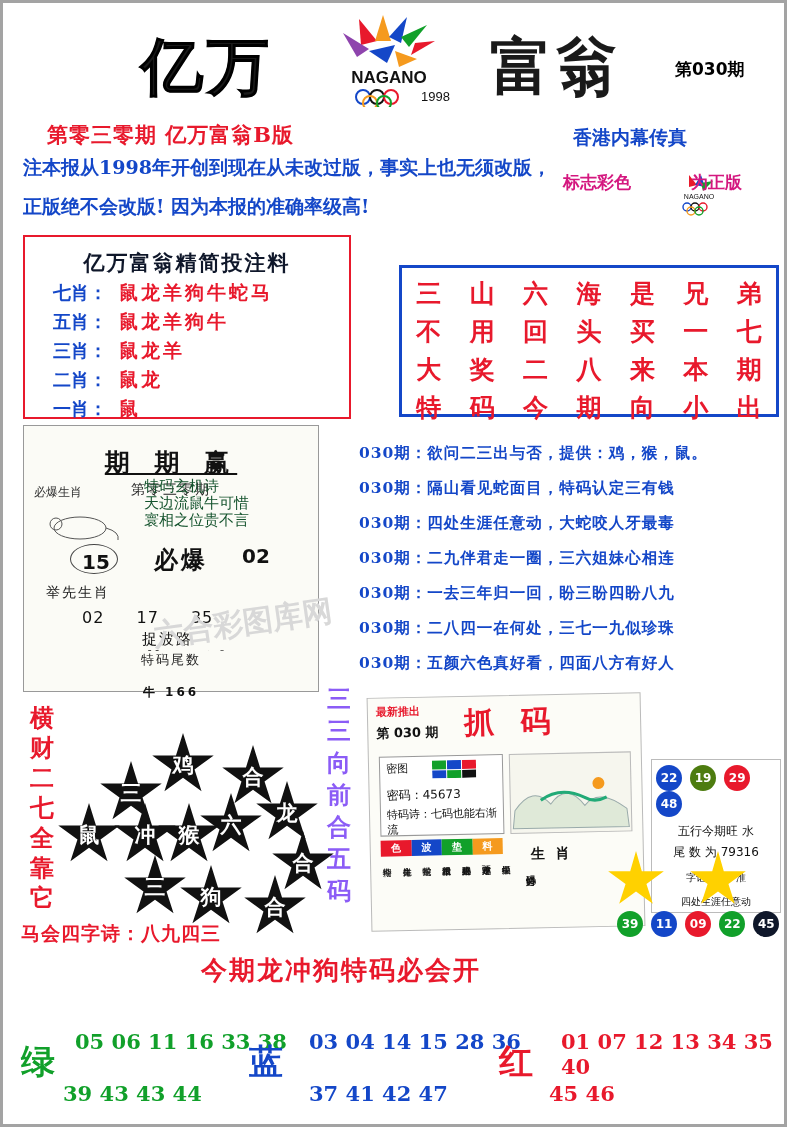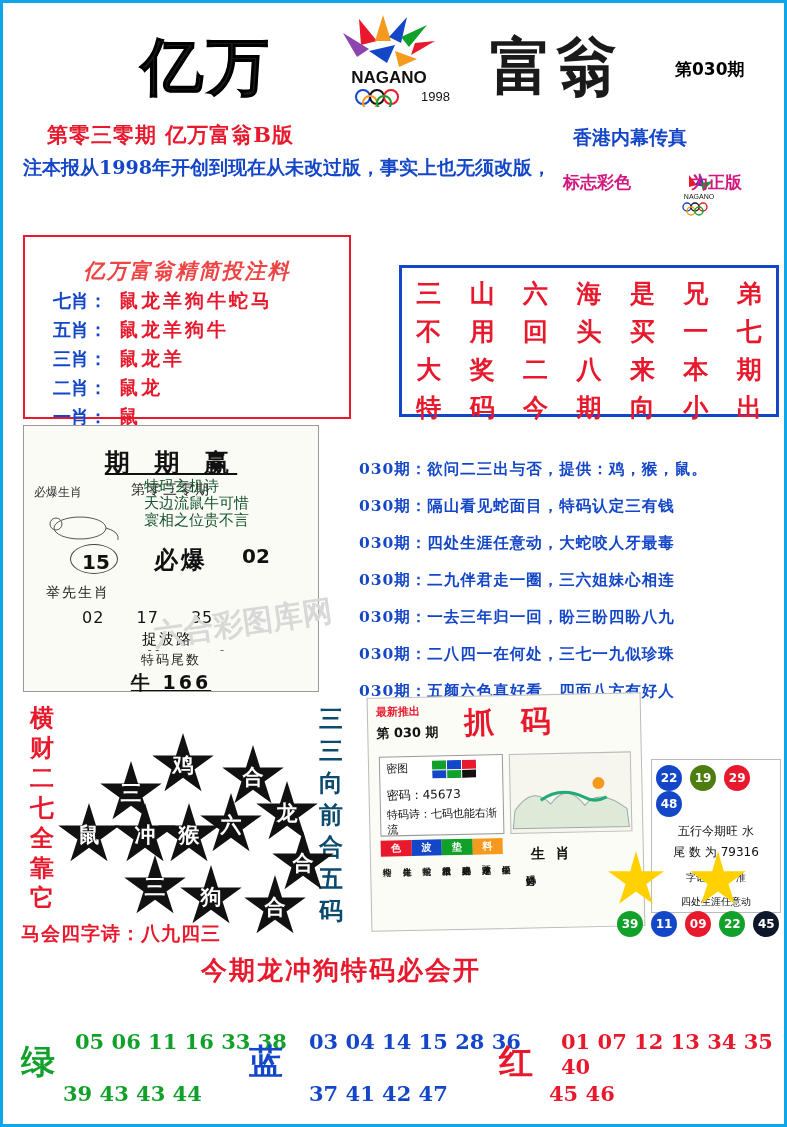--- a/index.html
+++ b/index.html
@@ -5,21 +5,21 @@
   html,body{margin:0;padding:0;}
   body{
     width:787px;height:1127px;
     background:#ffffff;
     font-family:"DejaVu Sans","Liberation Sans",sans-serif;
     position:relative;
     overflow:hidden;
   }
   .page{
     position:absolute;inset:0;
-    border:3px solid #0ea5e9;
+    border:3px solid #a3a3a3;
     box-sizing:border-box;
     background:#fff;
   }
   .abs{position:absolute;}
 
   
   .title-left{
     left:138px;top:22px;
     font-size:62px;font-weight:bold;
     color:#1a1a1a;
@@ -64,25 +64,24 @@
   .hk-l{left:560px;top:168px;font-size:17px;color:#d4177f;font-weight:bold;}
   .hk-r{left:688px;top:168px;font-size:17px;color:#d4177f;font-weight:bold;}
   .hk-logo{left:668px;top:170px;width:56px;height:44px;}
 
   
   .zbox{
     left:20px;top:232px;width:324px;height:180px;
     border:2px solid #e8192c;background:#fff;
   }
   .zbox .zhead{
-    text-align:center;margin-top:20px;
-    font-size:21px;font-weight:bold;color:#ef4444;
+    text-align:center;margin-top:12px;
+    font-size:21px;font-weight:bold;color:#0f172a;
     font-family:"DejaVu Serif","Liberation Serif",serif;
     letter-spacing:2px;
-    font-style:italic;
   }
   .zrow{display:flex;align-items:center;margin:3px 0 0 28px;}
   .zrow .zk{font-size:18px;color:#1447c8;font-weight:bold;width:66px;
     font-family:"DejaVu Serif","Liberation Serif",serif;}
   .zrow .zv{font-size:19px;color:#e8192c;font-weight:bold;letter-spacing:3px;
     font-family:"DejaVu Serif","Liberation Serif",serif;}
 
   
   .poem{
     left:396px;top:262px;width:374px;height:146px;
@@ -127,41 +126,40 @@
     font-family:"DejaVu Serif","Liberation Serif",serif;
     pointer-events:none;
   }
 
   
   .tailbox{
     left:20px;top:648px;width:294px;height:40px;
     border:1px solid #999;border-top:none;background:#fbfbf6;
   }
   .tailbox .t1{text-align:center;font-size:13px;color:#222;letter-spacing:2px;}
-  .tailbox .t2{text-align:center;font-size:19px;color:#111;font-weight:bold;margin-top:1px;letter-spacing:3px;text-decoration:underline;}
+  .tailbox .t2{text-align:center;font-size:12px;color:#111;font-weight:bold;margin-top:15px;letter-spacing:3px;}
 
   
   .verses{left:356px;top:440px;width:420px;}
   .verse{
     font-size:15.5px;color:#1447c8;font-weight:bold;margin-bottom:14px;
     font-family:"DejaVu Serif","Liberation Serif",serif;
     letter-spacing:1px;
-    margin-top:16px;
   }
 
   
   .side-left{
     left:18px;top:700px;width:42px;
     font-size:24px;font-weight:bold;color:#e8192c;line-height:30px;
     font-family:"DejaVu Serif","Liberation Serif",serif;text-align:center;
   }
   .side-mid{
-    left:316px;top:700px;width:40px;
-    font-size:24px;font-weight:bold;color:#0c4a6e;line-height:32px;
-    font-family:"DejaVu Serif","Liberation Serif",serif;text-align:left;
+    left:316px;top:680px;width:40px;
+    font-size:24px;font-weight:bold;color:#8b5cf6;line-height:32px;
+    font-family:"DejaVu Serif","Liberation Serif",serif;text-align:center;
   }
   .star{
     position:absolute;width:64px;height:64px;
     display:flex;align-items:center;justify-content:center;
     color:#fff;font-size:21px;font-weight:bold;
     font-family:"DejaVu Serif","Liberation Serif",serif;
     background:#111;
     clip-path:polygon(50% 0%,61% 35%,98% 35%,68% 57%,79% 91%,50% 70%,21% 91%,32% 57%,2% 35%,39% 35%);
   }
   .horse{
@@ -256,20 +254,21 @@
       </g>
       <text x="122" y="90" font-size="13" fill="#111" font-family="Liberation Sans, sans-serif">1998</text>
     </svg>
   </div>
 
   <div class="abs title-right">富翁</div>
   <div class="abs issue-top">第030期</div>
 
   <div class="abs subtitle">第零三零期 亿万富翁B版</div>
   <div class="abs line1">注本报从1998年开创到现在从未改过版，事实上也无须改版，</div>
+  <div class="abs line2">正版绝不会改版! 因为本报的准确率级高!</div>
 
   <div class="abs hk-title">香港内幕传真</div>
   <div class="abs hk-l">标志彩色</div>
   <div class="abs hk-logo">
     <svg viewBox="0 0 56 44" width="56" height="44">
       <path d="M18 2 L26 12 L18 14 Z" fill="#e8192c"></path>
       <path d="M30 2 L34 14 L24 12 Z" fill="#1447c8"></path>
       <path d="M42 8 L32 18 L30 10 Z" fill="#11a02a"></path>
       <text x="28" y="26" font-size="7" text-anchor="middle" fill="#111" font-family="Liberation Sans, sans-serif">NAGANO</text>
       <g fill="none" stroke-width="1.4">

